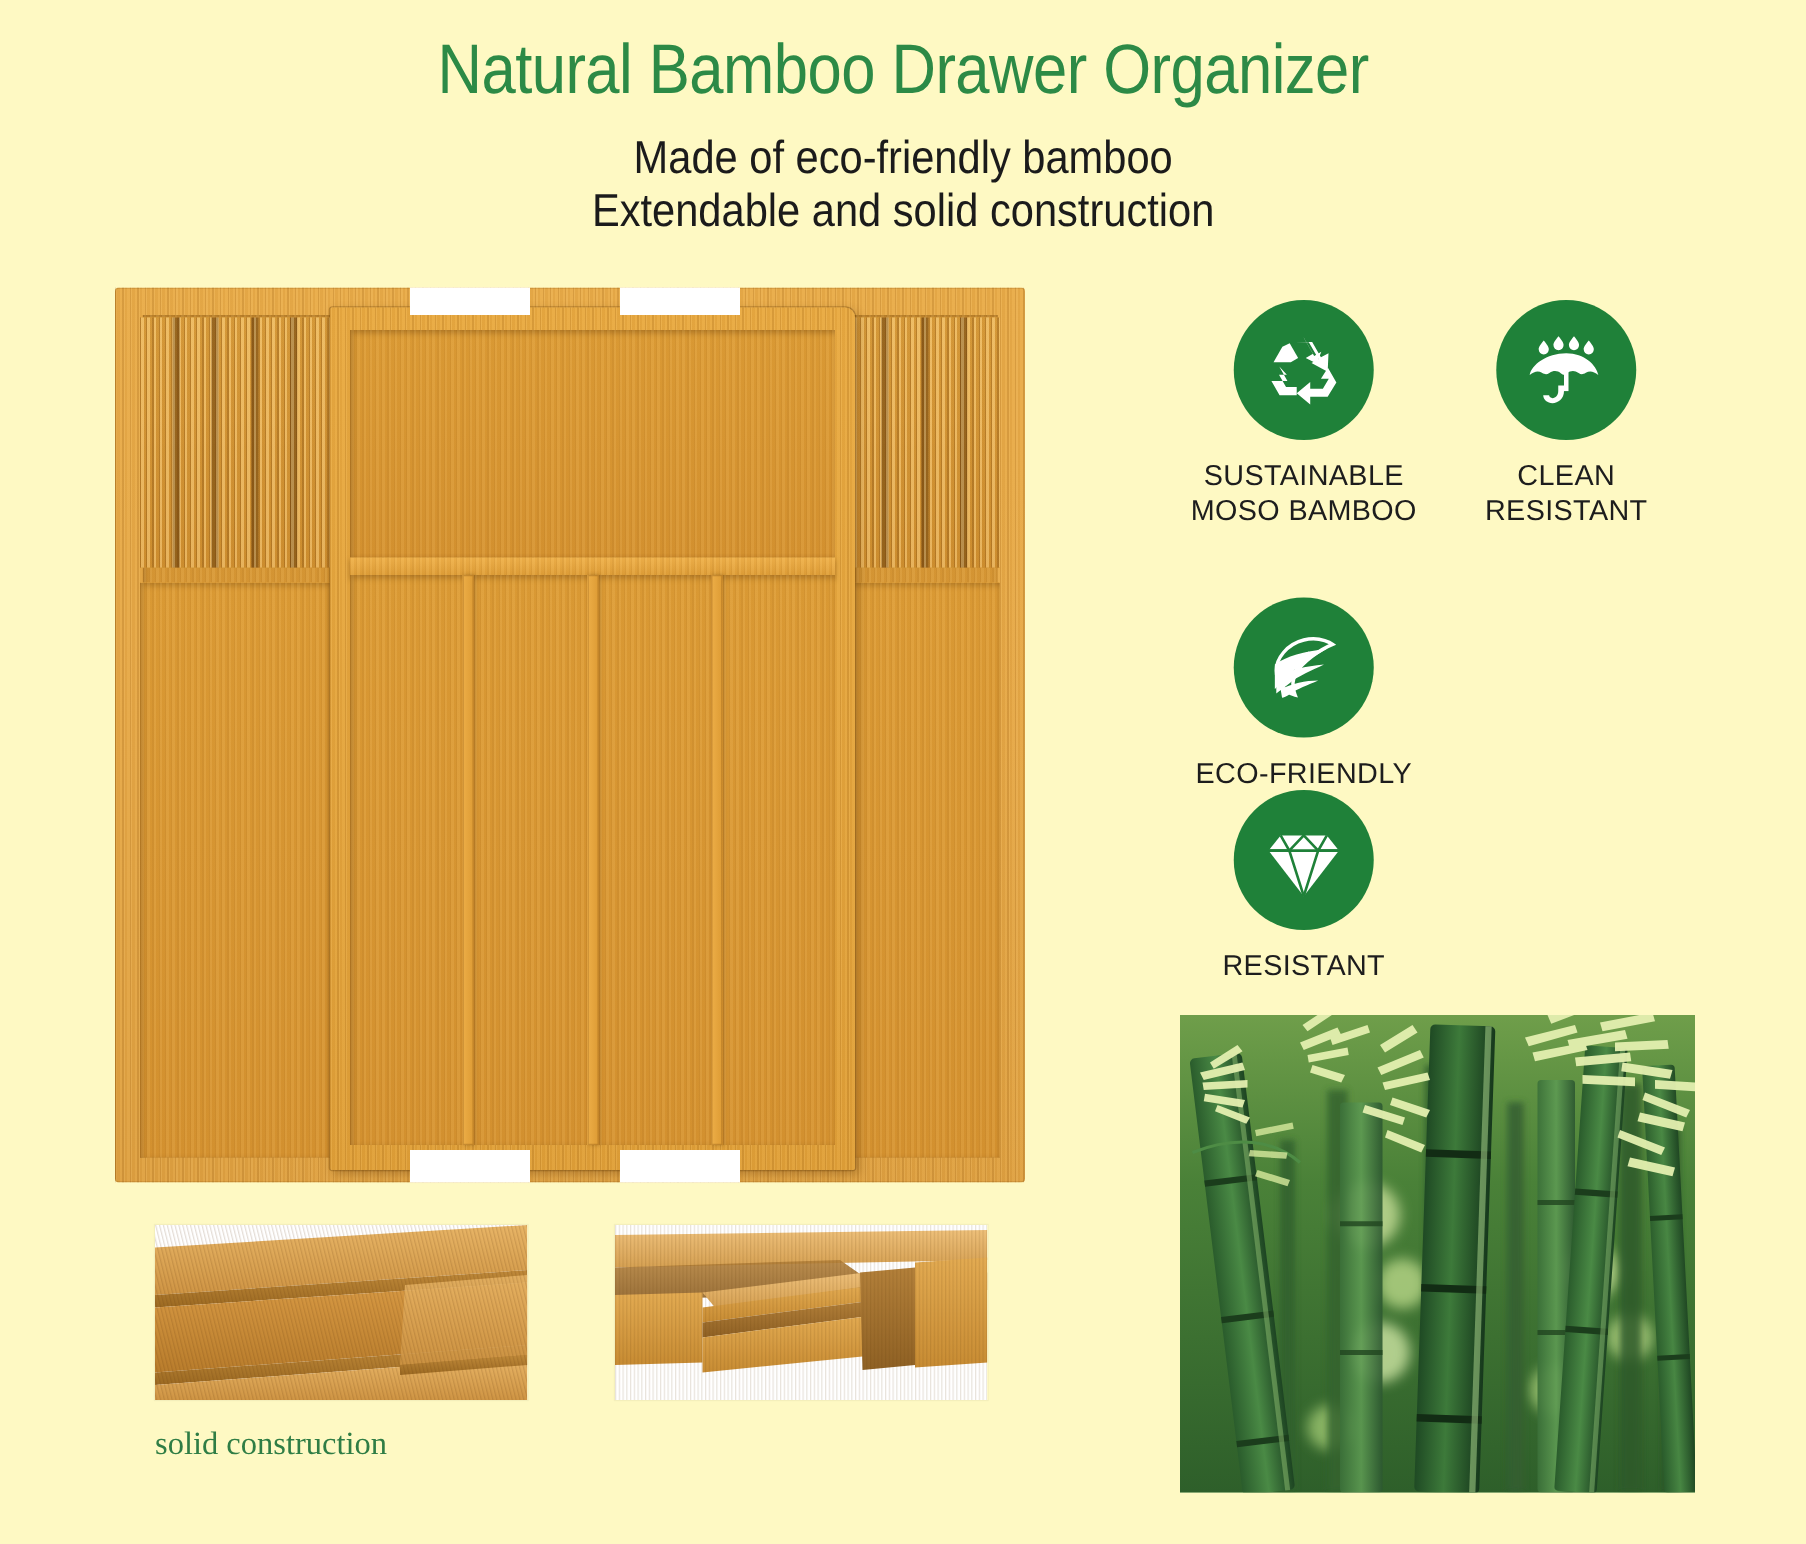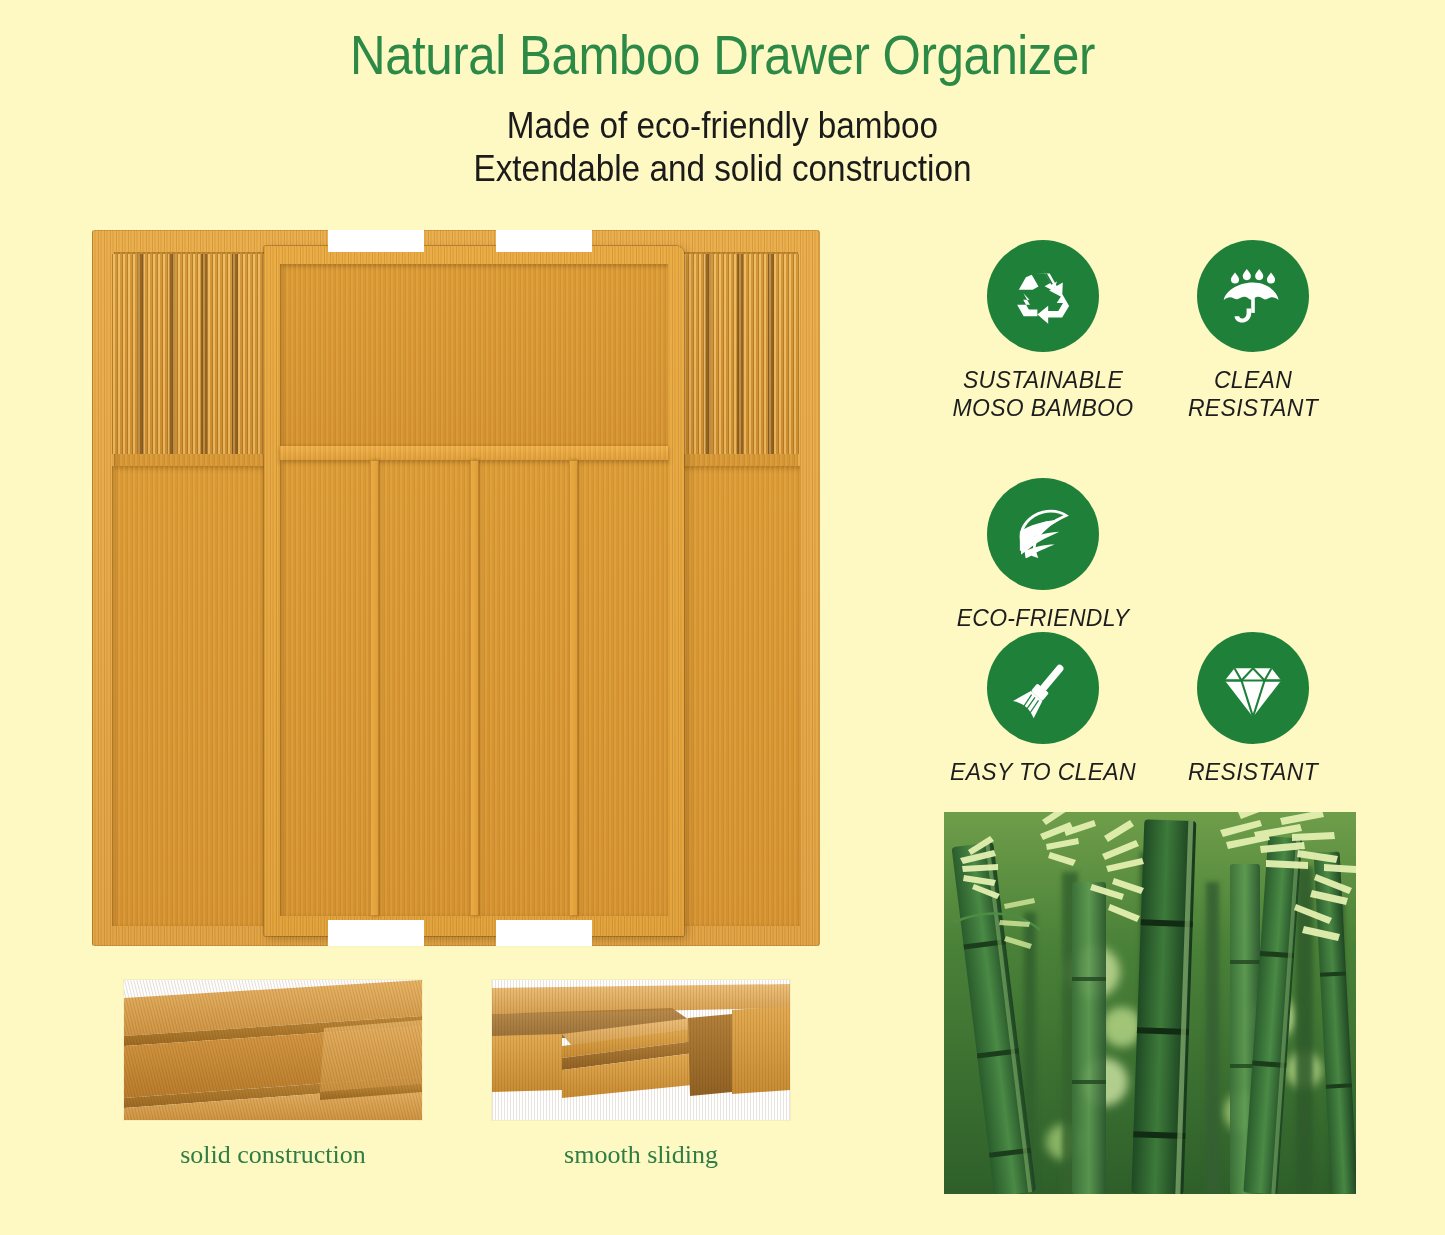--- a/index.html
+++ b/index.html
@@ -136,42 +136,41 @@
   .notch.b2 { left: 404px;  bottom: 0px; height: 26px; }
 
   
   .detail {
     position: absolute; height: 140px; width: 298px; overflow: hidden;
     box-shadow: 0 0 0 1px rgba(0,0,0,.04);
   }
   #detail1 { left: 124px; top: 980px; }
   #detail2 { left: 492px; top: 980px; }
   .detail-cap {
-    position: absolute; width: 298px; text-align: center;
+    position: absolute; width: 298px; 
     color: #2f7d45; font-size: 26px; top: 1140px;
     font-family: "Liberation Serif", serif;
   }
   #cap1 { left: 124px; }
   #cap2 { left: 492px; }
 
   
   #features { position: absolute; left: 938px; top: 240px; width: 420px; }
   .feat-row { display: flex; width: 420px; }
   .feat { width: 210px; display: flex; flex-direction: column; align-items: center; }
   .feat-circle {
     width: 112px; height: 112px; border-radius: 50%;
     background: #1f8139;
     display: flex; align-items: center; justify-content: center;
   }
   .feat-label {
     margin-top: 14px; text-align: center; color: #1d1d1d;
     font-size: 23px; line-height: 1.22; letter-spacing: .3px;
     font-family: "Liberation Sans", sans-serif;
     white-space: pre-line;
-    font-style: italic;
   }
   .r1 { height: 196px; }
   .r2 { height: 196px; align-items: flex-end; }
   .r3 { height: 170px; }
 
   
   #forest {
     position: absolute; left: 944px; top: 812px;
     width: 412px; height: 382px; overflow: hidden;
     background: #2d6b34;
@@ -332,21 +331,20 @@
       <polygon points="70,66 210,48 210,60 70,78" fill="url(#sd1)"></polygon>
       <polygon points="70,78 210,60 210,72 70,90" fill="url(#sd2)"></polygon>
       <polygon points="70,90 210,72 210,104 70,118" fill="url(#sd1)"></polygon>
       <polygon points="196,38 240,34 240,112 198,116" fill="url(#sd2)"></polygon>
       <polygon points="240,30 298,26 298,110 240,114" fill="url(#sd1)"></polygon>
       <rect width="298" height="140" fill="url(#grain2)"></rect>
     </svg>
   </div>
 
   <div class="detail-cap" id="cap1">solid construction</div>
-  <div class="detail-cap" id="cap2">smooth sliding</div>
 
   <div id="features">
 
     <div class="feat-row r1">
       <div class="feat">
         <div class="feat-circle">
           <svg width="72" height="72" viewBox="0 0 64 64" fill="#ffffff">
             <path d="M31.8 8.5 L38.6 20.4 L33.4 23.4 L41.1 27.3 L44.5 19.0 L39.4 22.0 L32.6 10.1 Z"></path>
             <path d="M31.8 7.5 L25.0 19.4 L30.2 22.4 L22.5 26.3 L19.1 18.0 L24.2 21.0 L31.0 9.1 Z" opacity="0"></path>
             <path d="M25.8 12.0 L38.0 12.0 L44.2 23.0 L49.6 20.0 L49.0 33.2 L37.5 27.0 L42.5 24.2 L35.6 12.2 Z"></path>
@@ -389,35 +387,20 @@
             <path d="M13 39 C22 34 33 31 46 30 C38 34 28 38 22 43 C17 47 14 49 13 50 z" fill="#ffffff"></path>
             <path d="M16 47 C24 43 33 41 42 41 C35 44 27 47 23 50 C20 52 18 53 17 53 z" fill="#ffffff"></path>
           </svg>
         </div>
         <div class="feat-label">ECO-FRIENDLY</div>
       </div>
 
     </div>
 
     <div class="feat-row r3">
-      <div class="feat">
-        <div class="feat-circle">
-          <svg width="72" height="72" viewBox="0 0 64 64">
-            <g transform="rotate(40 32 32)">
-              <rect x="29" y="6" width="6.5" height="28" rx="3" fill="#ffffff"></rect>
-              <rect x="25.5" y="32" width="13.5" height="9" rx="1.5" fill="#ffffff"></rect>
-              <path d="M25.5 41 L39 41 L43 58 C38 55 32 54 27 55 C23 56 20.5 57 19 58 z" fill="#ffffff"></path>
-              <path d="M28 43 L29.5 56" stroke="#1f8139" stroke-width="1.1" fill="none"></path>
-              <path d="M32 43 L33 57" stroke="#1f8139" stroke-width="1.1" fill="none"></path>
-              <path d="M36 43 L37.5 57" stroke="#1f8139" stroke-width="1.1" fill="none"></path>
-            </g>
-          </svg>
-        </div>
-        <div class="feat-label">EASY TO CLEAN</div>
-      </div>
 
       <div class="feat">
         <div class="feat-circle">
           <svg width="74" height="74" viewBox="0 0 64 64">
             <g fill="#ffffff">
               <path d="M8 26 L56 26 L32 57 z"></path>
               <path d="M16 15 L48 15 L56 25 L8 25 z"></path>
             </g>
             <g stroke="#1f8139" stroke-width="1.8" fill="none">
               <path d="M8 25.5 L56 25.5"></path>

